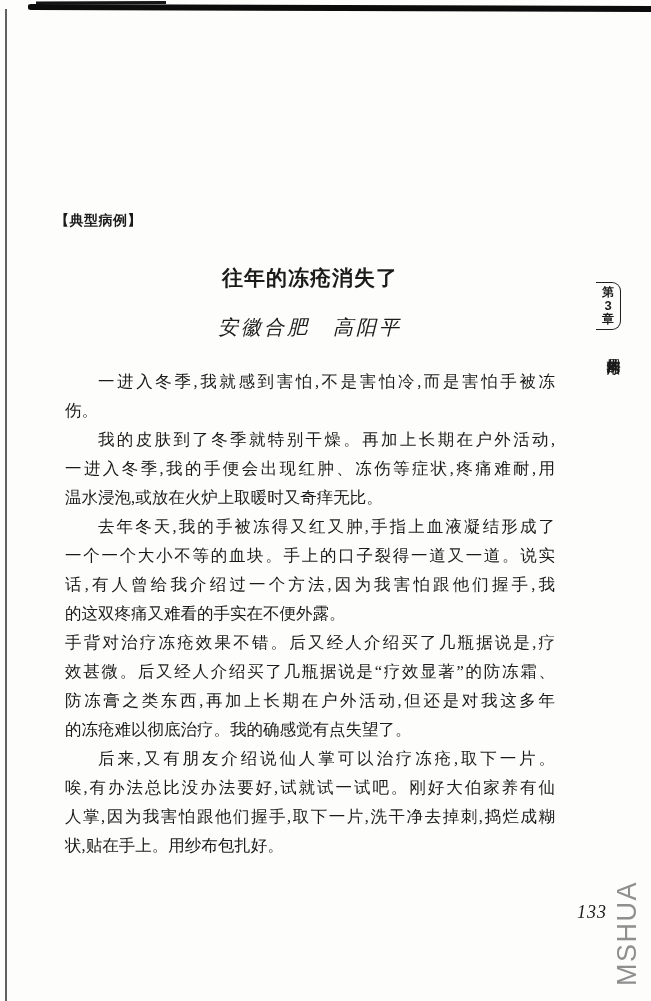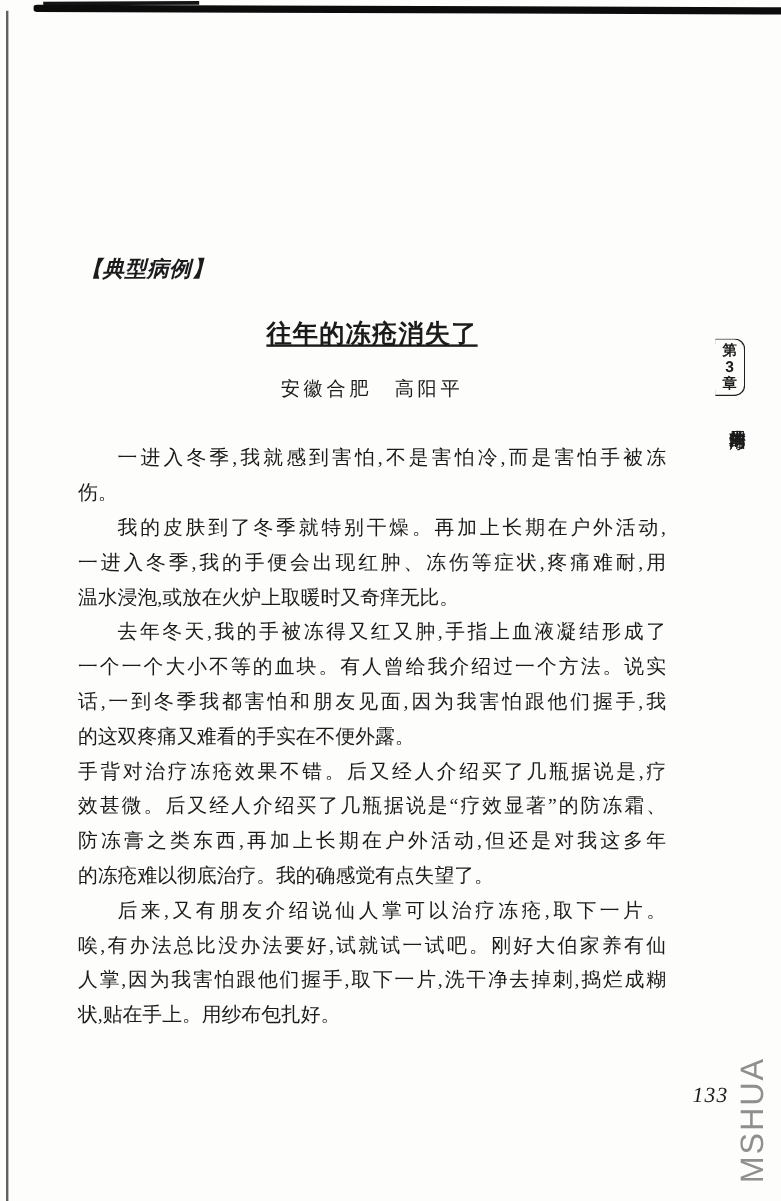--- a/index.html
+++ b/index.html
@@ -21,33 +21,32 @@
   .top-edge::before {
     content:""; position:absolute; left:8px; top:-3px; width:130px; height:3px;
     background:#141414; transform:rotate(-0.4deg);
   }
   .left-edge {
     position:absolute; left:5px; top:9px; bottom:0; width:2px;
     background:#454545; opacity:.85;
   }
   
   .section-heading {
-    position:absolute; left:67px; top:212px;
+    position:absolute; left:55px; top:212px;
     font-family:"Liberation Sans", sans-serif;
-    font-weight:bold; font-size:18px; letter-spacing:0.5px;font-style:italic;
+    font-weight:bold; font-size:14px; letter-spacing:0.5px;
   }
   .article-title {
     position:absolute; left:65px; top:264px; width:490px;
     text-align:center; font-weight:bold; font-size:21px;
     letter-spacing:1px;
-    text-decoration:underline;
   }
   .byline {
     position:absolute; left:65px; top:314px; width:490px;
-    text-align:center; font-size:16px; letter-spacing:3px;
+    text-align:center; font-size:20px; letter-spacing:3px;font-style:italic;
   }
   
   .body-text {
     position:absolute; left:65px; top:367px; width:490px;
     font-size:16.5px; line-height:29px;
   }
   .line {
     height:29px;
     text-align:justify;
     text-align-last:justify;
@@ -103,22 +102,22 @@
       <div class="line first">一进入冬季,我就感到害怕,不是害怕冷,而是害怕手被冻</div>
       <div class="line plast">伤。</div>
     </div>
     <div class="para">
       <div class="line first">我的皮肤到了冬季就特别干燥。再加上长期在户外活动,</div>
       <div class="line">一进入冬季,我的手便会出现红肿、冻伤等症状,疼痛难耐,用</div>
       <div class="line plast">温水浸泡,或放在火炉上取暖时又奇痒无比。</div>
     </div>
     <div class="para">
       <div class="line first">去年冬天,我的手被冻得又红又肿,手指上血液凝结形成了</div>
-      <div class="line">一个一个大小不等的血块。有人曾给我介绍过一个方法。说实</div>
-      <div class="line">话,一到冬季我都害怕和朋友见面,因为我害怕跟他们握手,我</div>
+      <div class="line">一个一个大小不等的血块。手上的口子裂得一道又一道。说实</div>
+      <div class="line">话,有人曾给我介绍过一个方法,因为我害怕跟他们握手,我</div>
       <div class="line plast">的这双疼痛又难看的手实在不便外露。</div>
     </div>
     <div class="para">
       <div class="line">手背对治疗冻疮效果不错。后又经人介绍买了几瓶据说是,疗</div>
       <div class="line">效甚微。后又经人介绍买了几瓶据说是“疗效显著”的防冻霜、</div>
       <div class="line">防冻膏之类东西,再加上长期在户外活动,但还是对我这多年</div>
       <div class="line plast">的冻疮难以彻底治疗。我的确感觉有点失望了。</div>
     </div>
     <div class="para">
       <div class="line first">后来,又有朋友介绍说仙人掌可以治疗冻疮,取下一片。</div>

